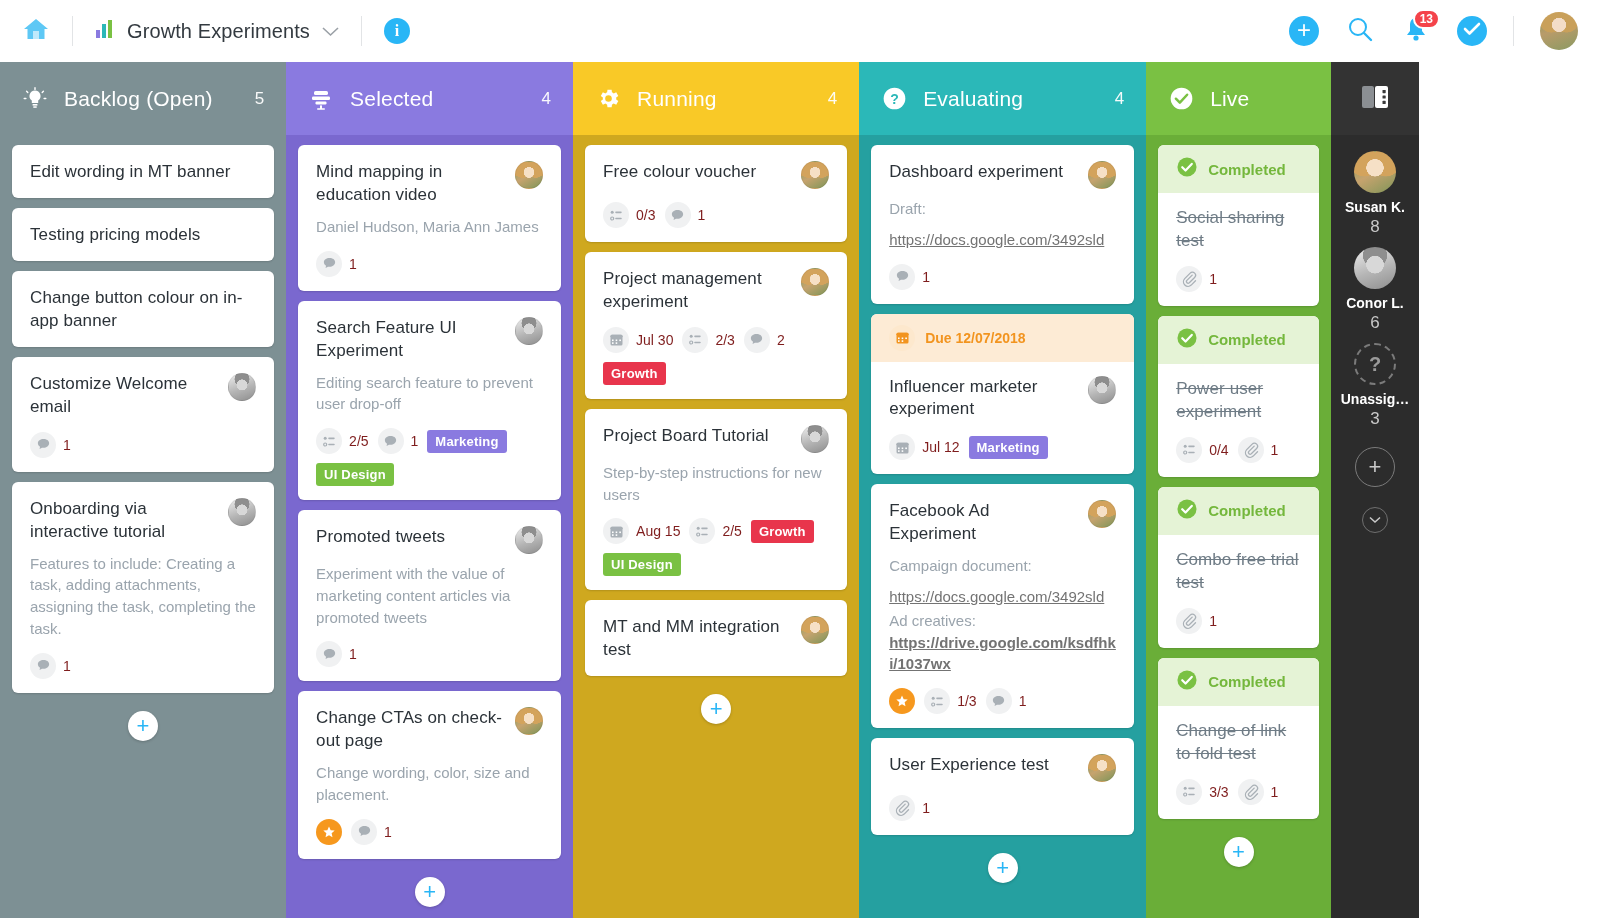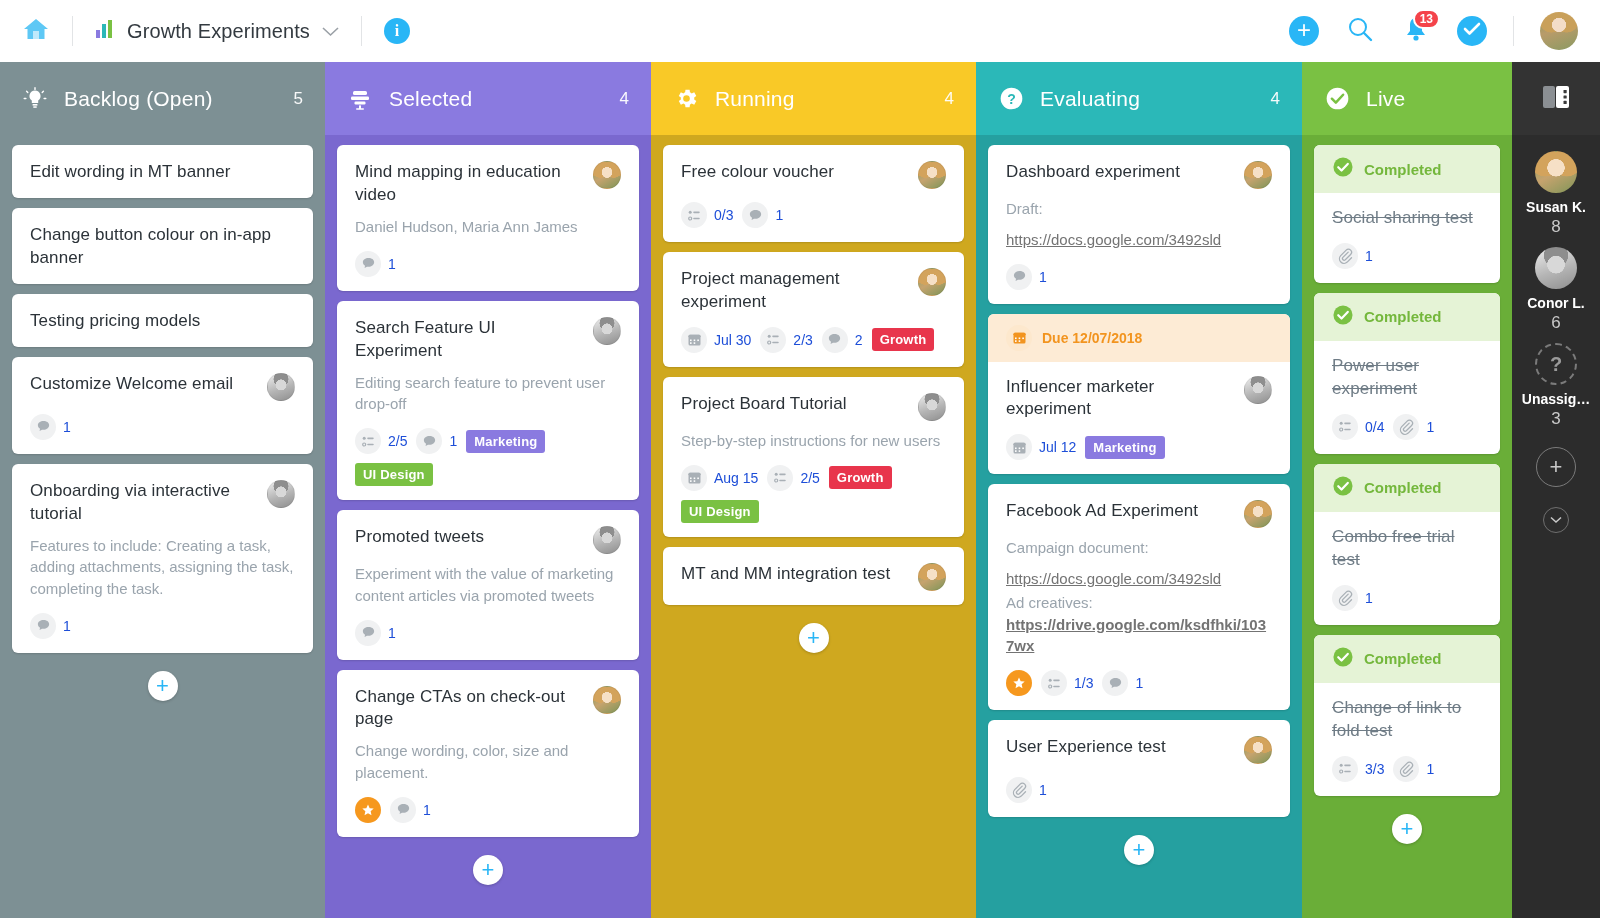--- a/index.html
+++ b/index.html
@@ -54,21 +54,21 @@
     background:
       radial-gradient(circle at 50% 34%, #f3ddc8 0 22%, transparent 23%),
       radial-gradient(circle at 30% 22%, #c9a05a 0 30%, transparent 31%),
       radial-gradient(circle at 70% 22%, #c9a05a 0 30%, transparent 31%),
       linear-gradient(160deg,#7f9a5a 0%, #b99b6a 45%, #8a9a62 100%);
     background-size:cover;
     flex:0 0 auto;
   }
 
   
-  .board { display:flex; width:1600px; height:856px; }
+  .board { display:flex; width:1419px; height:856px; }
   .col { display:flex; flex-direction:column; position:relative; overflow:hidden; }
   .col-header {
     height:73px; display:flex; align-items:center;
     padding:0 22px; gap:16px; flex:0 0 auto;
   }
   .col-header .ch-icon { width:26px; display:flex; align-items:center; justify-content:center; }
   .col-title { color:#fff; font-size:21px; flex:1; letter-spacing:.2px; }
   .col-count { color:#ffffff; font-size:17px; opacity:.95; }
   .col-body {
     flex:1; padding:10px 12px 0 12px;
@@ -104,21 +104,21 @@
     margin-top:13px;
   }
   .meta-item { display:flex; align-items:center; gap:7px; }
   .meta-chip {
     width:26px; height:26px; border-radius:50%;
     background:#f0f1f2; display:flex; align-items:center; justify-content:center;
     flex:0 0 auto;
   }
   .meta-chip.warn { background:#fde8cd; }
   .meta-chip.star { background:#f6981e; }
-  .meta-text { font-size:14px; color:#1d4ed8; }
+  .meta-text { font-size:14px; color:#7f1d1d; }
   .meta-text.due { color:#f2941f; font-weight:bold; }
   .tag {
     color:#fff; font-size:13px; font-weight:bold;
     padding:4px 8px; border-radius:3px; letter-spacing:.2px;
   }
 
   .avatar {
     width:28px; height:28px; border-radius:50%; flex:0 0 auto;
     background-size:cover; border:1px solid rgba(0,0,0,.05);
   }
@@ -267,26 +267,26 @@
         <span class="col-count">5</span>
       </div>
       <div class="col-body">
         <div class="card">
           <div class="card-head">
             <div class="card-title">Edit wording in MT banner</div>
           </div>
         </div>
         <div class="card">
           <div class="card-head">
+            <div class="card-title">Testing pricing models</div>
+          </div>
+        </div>
+        <div class="card">
+          <div class="card-head">
             <div class="card-title">Change button colour on in-app banner</div>
-          </div>
-        </div>
-        <div class="card">
-          <div class="card-head">
-            <div class="card-title">Testing pricing models</div>
           </div>
         </div>
         <div class="card">
           <div class="card-head">
             <div class="card-title">Customize Welcome email</div>
             <div class="avatar av-conor"></div>
           </div>
           <div class="card-meta">
             <span class="meta-item">
               <span class="meta-chip">

